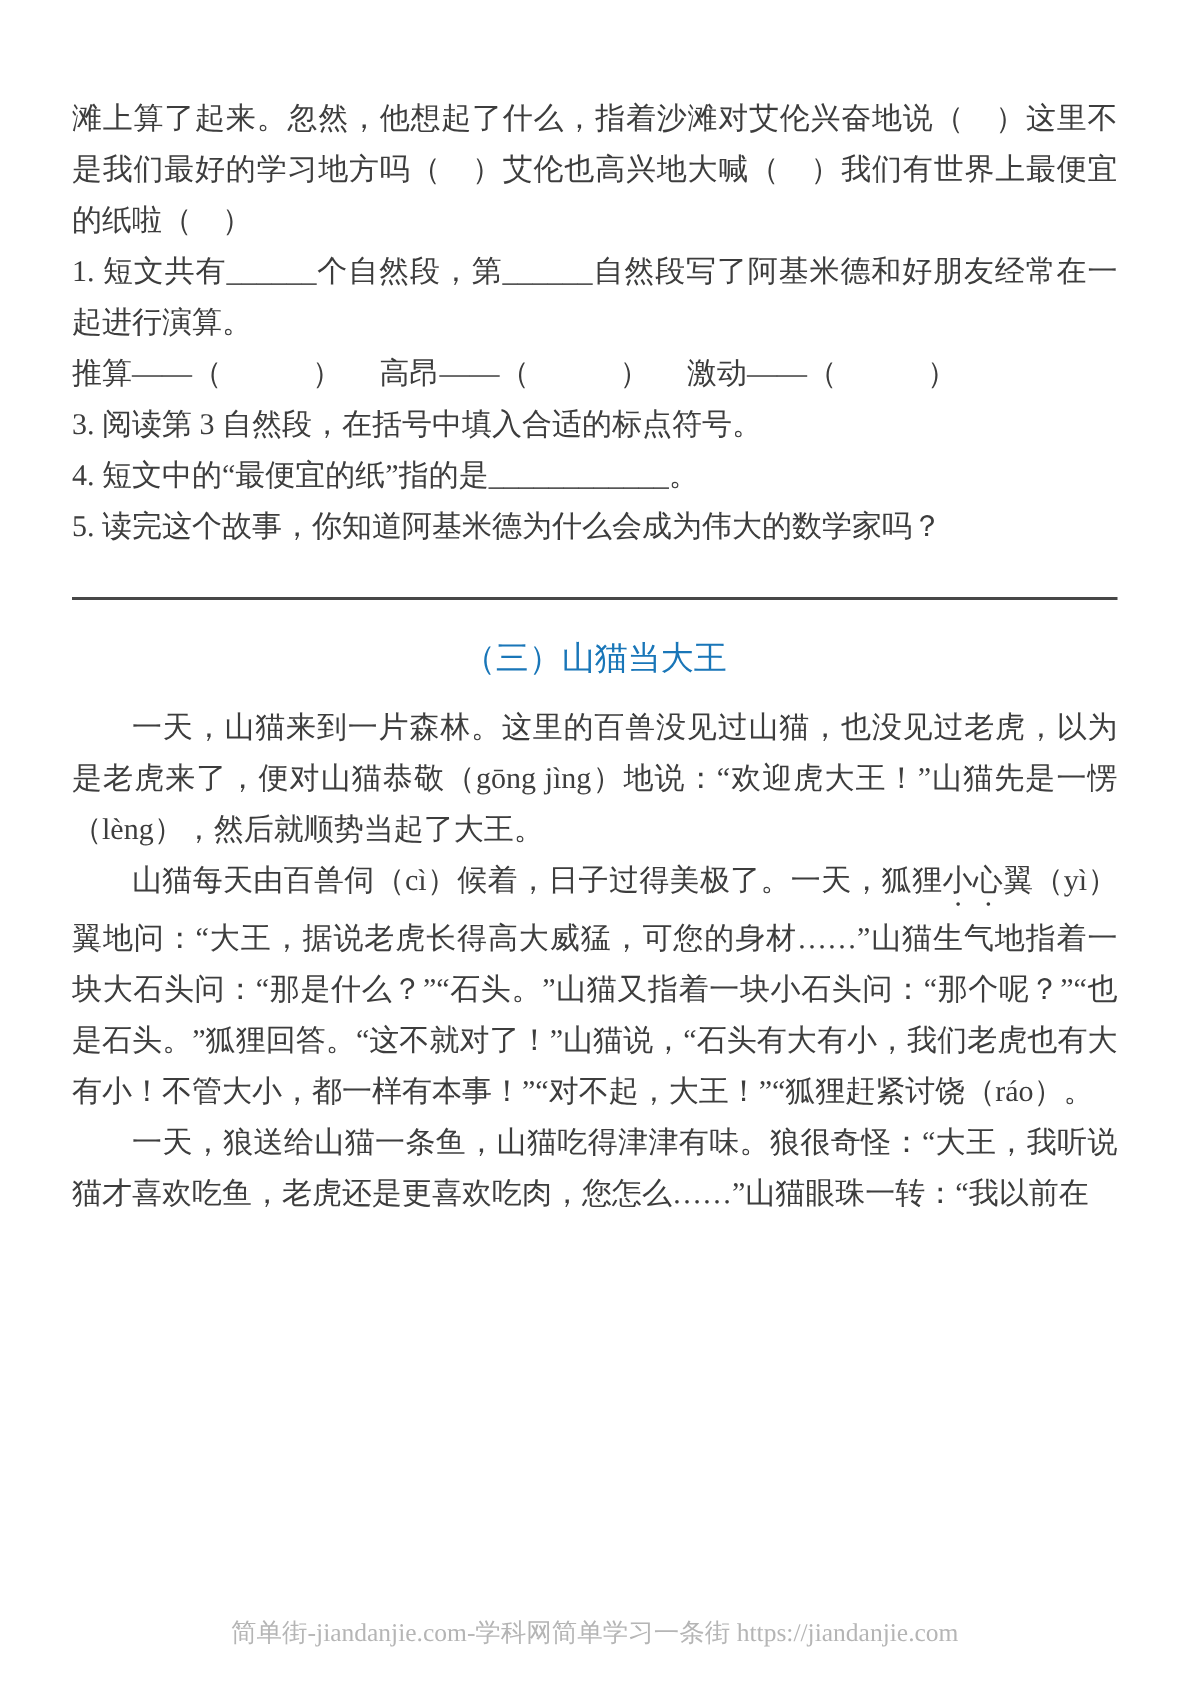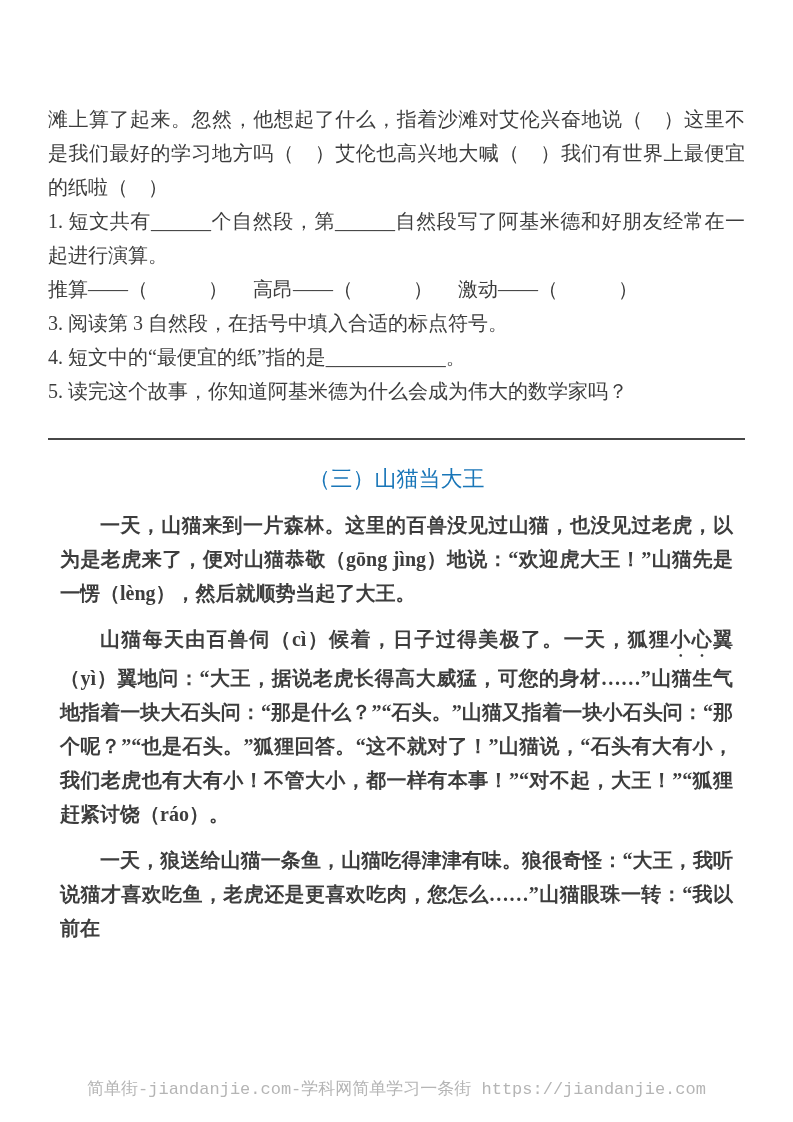--- a/index.html
+++ b/index.html
@@ -6,21 +6,21 @@
     margin: 0;
     padding: 0;
     background: #ffffff;
   }
   .page {
     position: relative;
     width: 793px;
     height: 1122px;
     background: #ffffff;
     box-sizing: border-box;
-    padding: 102px 48px 0 48px;
+    padding: 62px 48px 0 48px;
     font-family: "Liberation Serif", "DejaVu Serif", serif;
     font-size: 20px;
     color: #3d3d3d;
     overflow: hidden;
   }
   .line {
     line-height: 34px;
     text-align: justify;
     margin: 0;
   }
@@ -35,36 +35,35 @@
   }
   .section-title {
     margin: 24px 0 14px 0;
     text-align: center;
     font-size: 22px;
     font-weight: normal;
     line-height: 30px;
     text-indent: 0;
   }
   .story p {
-    margin: 12px;
-    font-weight: bold;
+    margin: 0;
   }
   .em-dot {
     text-emphasis: filled dot currentColor;
     -webkit-text-emphasis: filled dot currentColor;
     text-emphasis-position: under left;
     -webkit-text-emphasis-position: under left;
   }
   .footer {
     position: absolute;
     left: 0;
     right: 0;
     bottom: 22px;
     text-align: center;
-    font-family: Liberation Mono, monospace;
+    font-family: Liberation Serif, serif;
     font-size: 17px;
     color: #b5b5b5;
     text-indent: 0;
   }
 </style>
 </head>
 <body>
 
 <div class="page">
 

